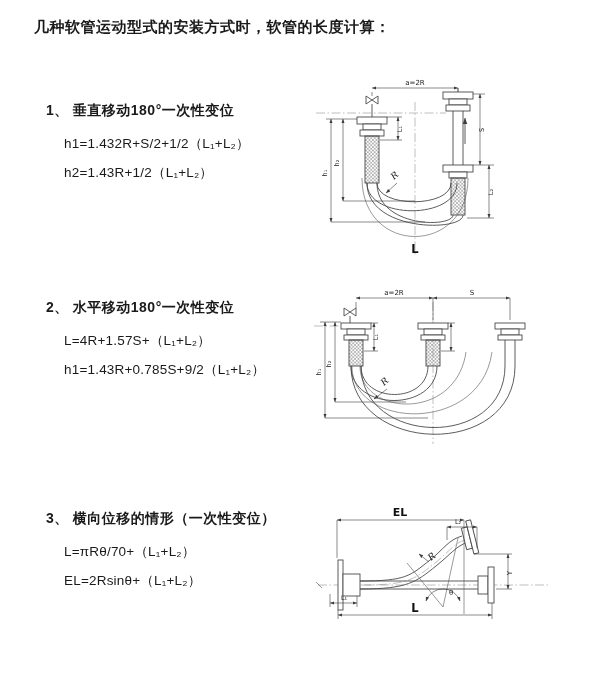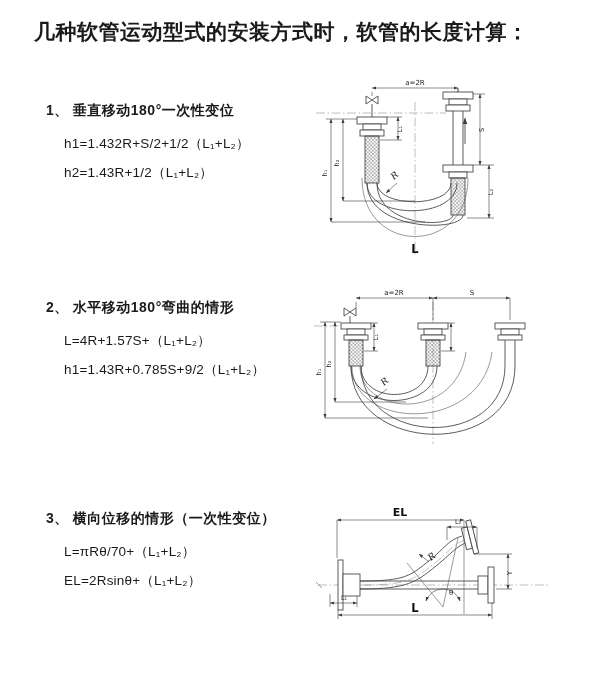--- a/index.html
+++ b/index.html
@@ -1,18 +1,18 @@
 <!DOCTYPE html>
 <html><head>
 <meta charset="utf-8">
 <style>
   html,body{margin:0;padding:0;background:#fff;}
   body{width:600px;height:675px;position:relative;overflow:hidden;
        font-family:"Liberation Sans","DejaVu Sans",sans-serif;color:#1a1a1a;}
-  .page-title{position:absolute;left:34px;top:18px;font-size:21px;font-weight:700;letter-spacing:.5px;}
+  .page-title{position:absolute;left:34px;top:18px;font-size:15px;font-weight:700;letter-spacing:.5px;}
   .section{position:absolute;left:46px;}
   .sec1{top:102px;} .sec2{top:299px;} .sec3{top:510px;}
   .sec-heading{font-size:14px;font-weight:600;letter-spacing:.5px;margin-bottom:9px;white-space:nowrap;}
   .sec-heading .num{margin-right:4px;}
   .formula{font-size:13.5px;font-weight:400;margin-left:18px;line-height:29px;white-space:nowrap;letter-spacing:.2px;}
   .diagram{position:absolute;text-decoration:underline;}
   .d1{left:310px;top:70px;} .d2{left:306px;top:282px;} .d3{left:306px;top:496px;}
   svg{display:block;}
   .ln{stroke:#4a4a4a;stroke-width:.9;fill:none;}
   .thin{stroke:#555;stroke-width:.6;fill:none;}
@@ -31,21 +31,21 @@
 
 <div class="page-title">几种软管运动型式的安装方式时，软管的长度计算：</div>
 
 <div class="section sec1">
   <div class="sec-heading"><span class="num">1、</span><span>垂直移动180°一次性变位</span></div>
   <div class="formula">h1=1.432R+S/2+1/2（L₁+L₂）</div>
   <div class="formula">h2=1.43R+1/2（L₁+L₂）</div>
 </div>
 
 <div class="section sec2">
-  <div class="sec-heading"><span class="num">2、</span><span>水平移动180°弯曲的情形</span></div>
+  <div class="sec-heading"><span class="num">2、</span><span>水平移动180°一次性变位</span></div>
   <div class="formula">L=4R+1.57S+（L₁+L₂）</div>
   <div class="formula">h1=1.43R+0.785S+9/2（L₁+L₂）</div>
 </div>
 
 <div class="section sec3">
   <div class="sec-heading"><span class="num">3、</span><span>横向位移的情形（一次性变位）</span></div>
   <div class="formula">L=πRθ/70+（L₁+L₂）</div>
   <div class="formula">EL=2Rsinθ+（L₁+L₂）</div>
 </div>
 

